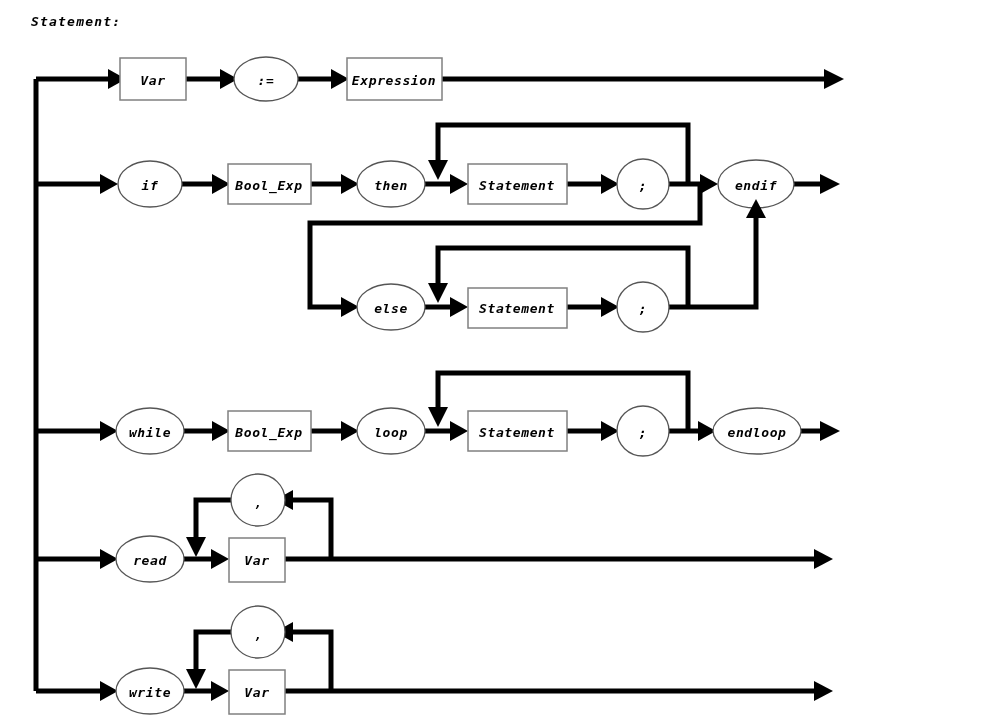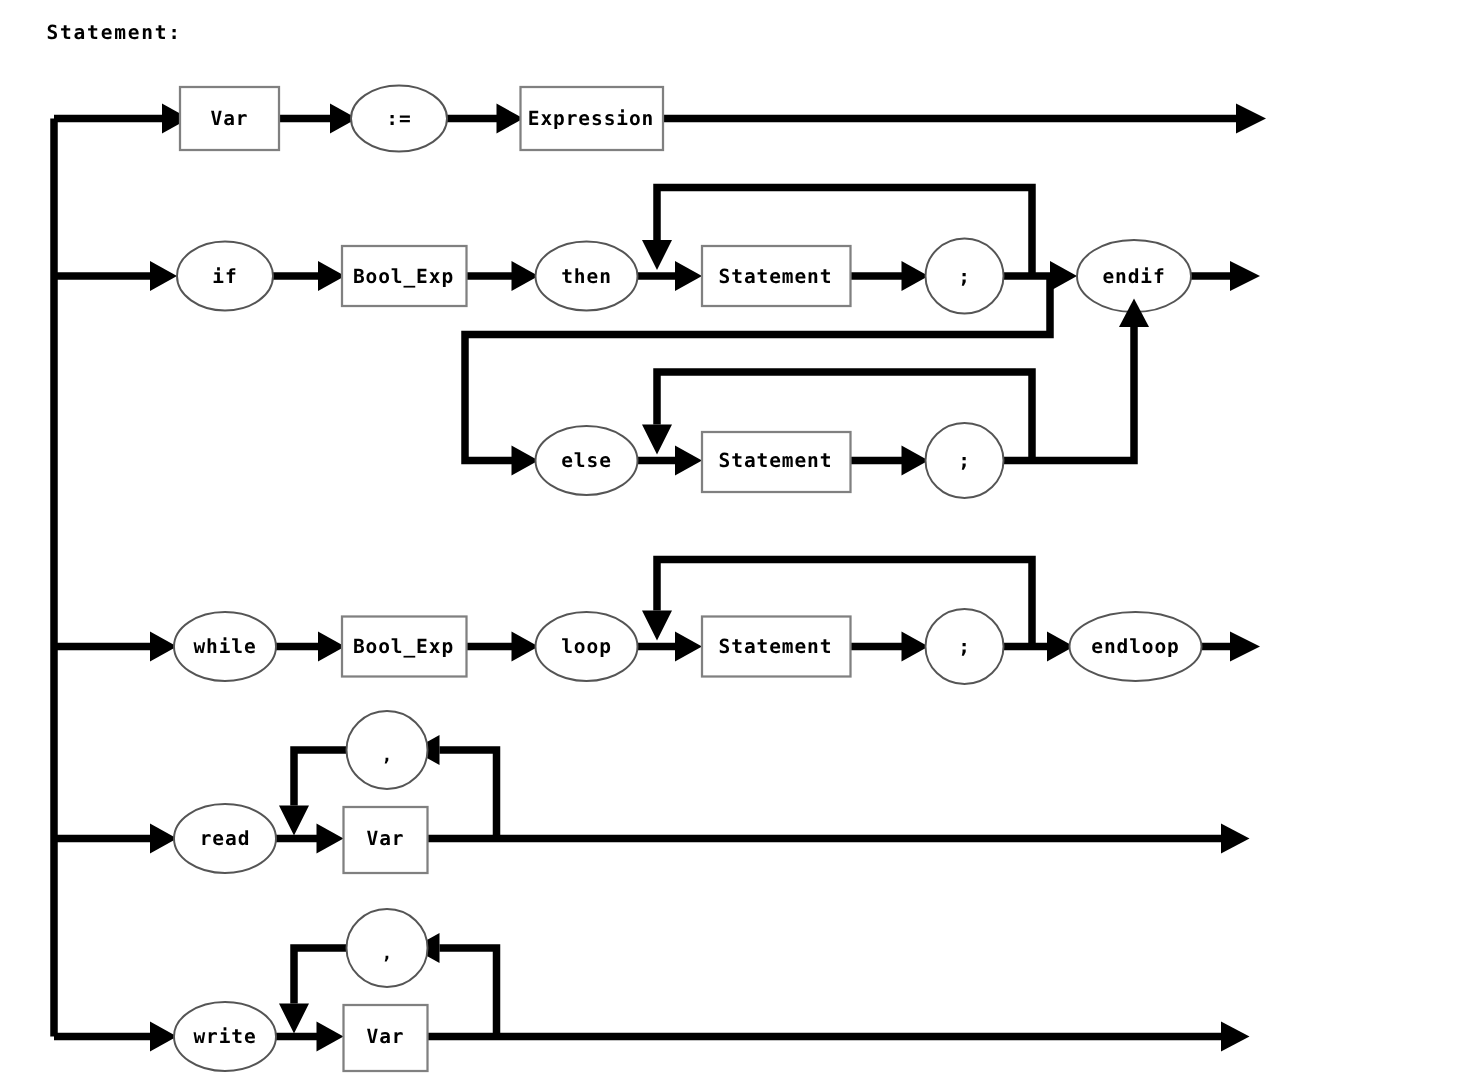--- a/index.html
+++ b/index.html
@@ -11,20 +11,21 @@
     width: 987px;
     height: 726px;
     font-family: "DejaVu Sans Mono", monospace;
     overflow: hidden;
   }
   #diagram-root {
     position: relative;
     width: 987px;
     height: 726px;
     background: #ffffff;
+    font-style: italic;
   }
   svg#railroad {
     display: block;
     width: 987px;
     height: 726px;
   }
   .wire {
     stroke: #000000;
     stroke-width: 5;
     fill: none;

